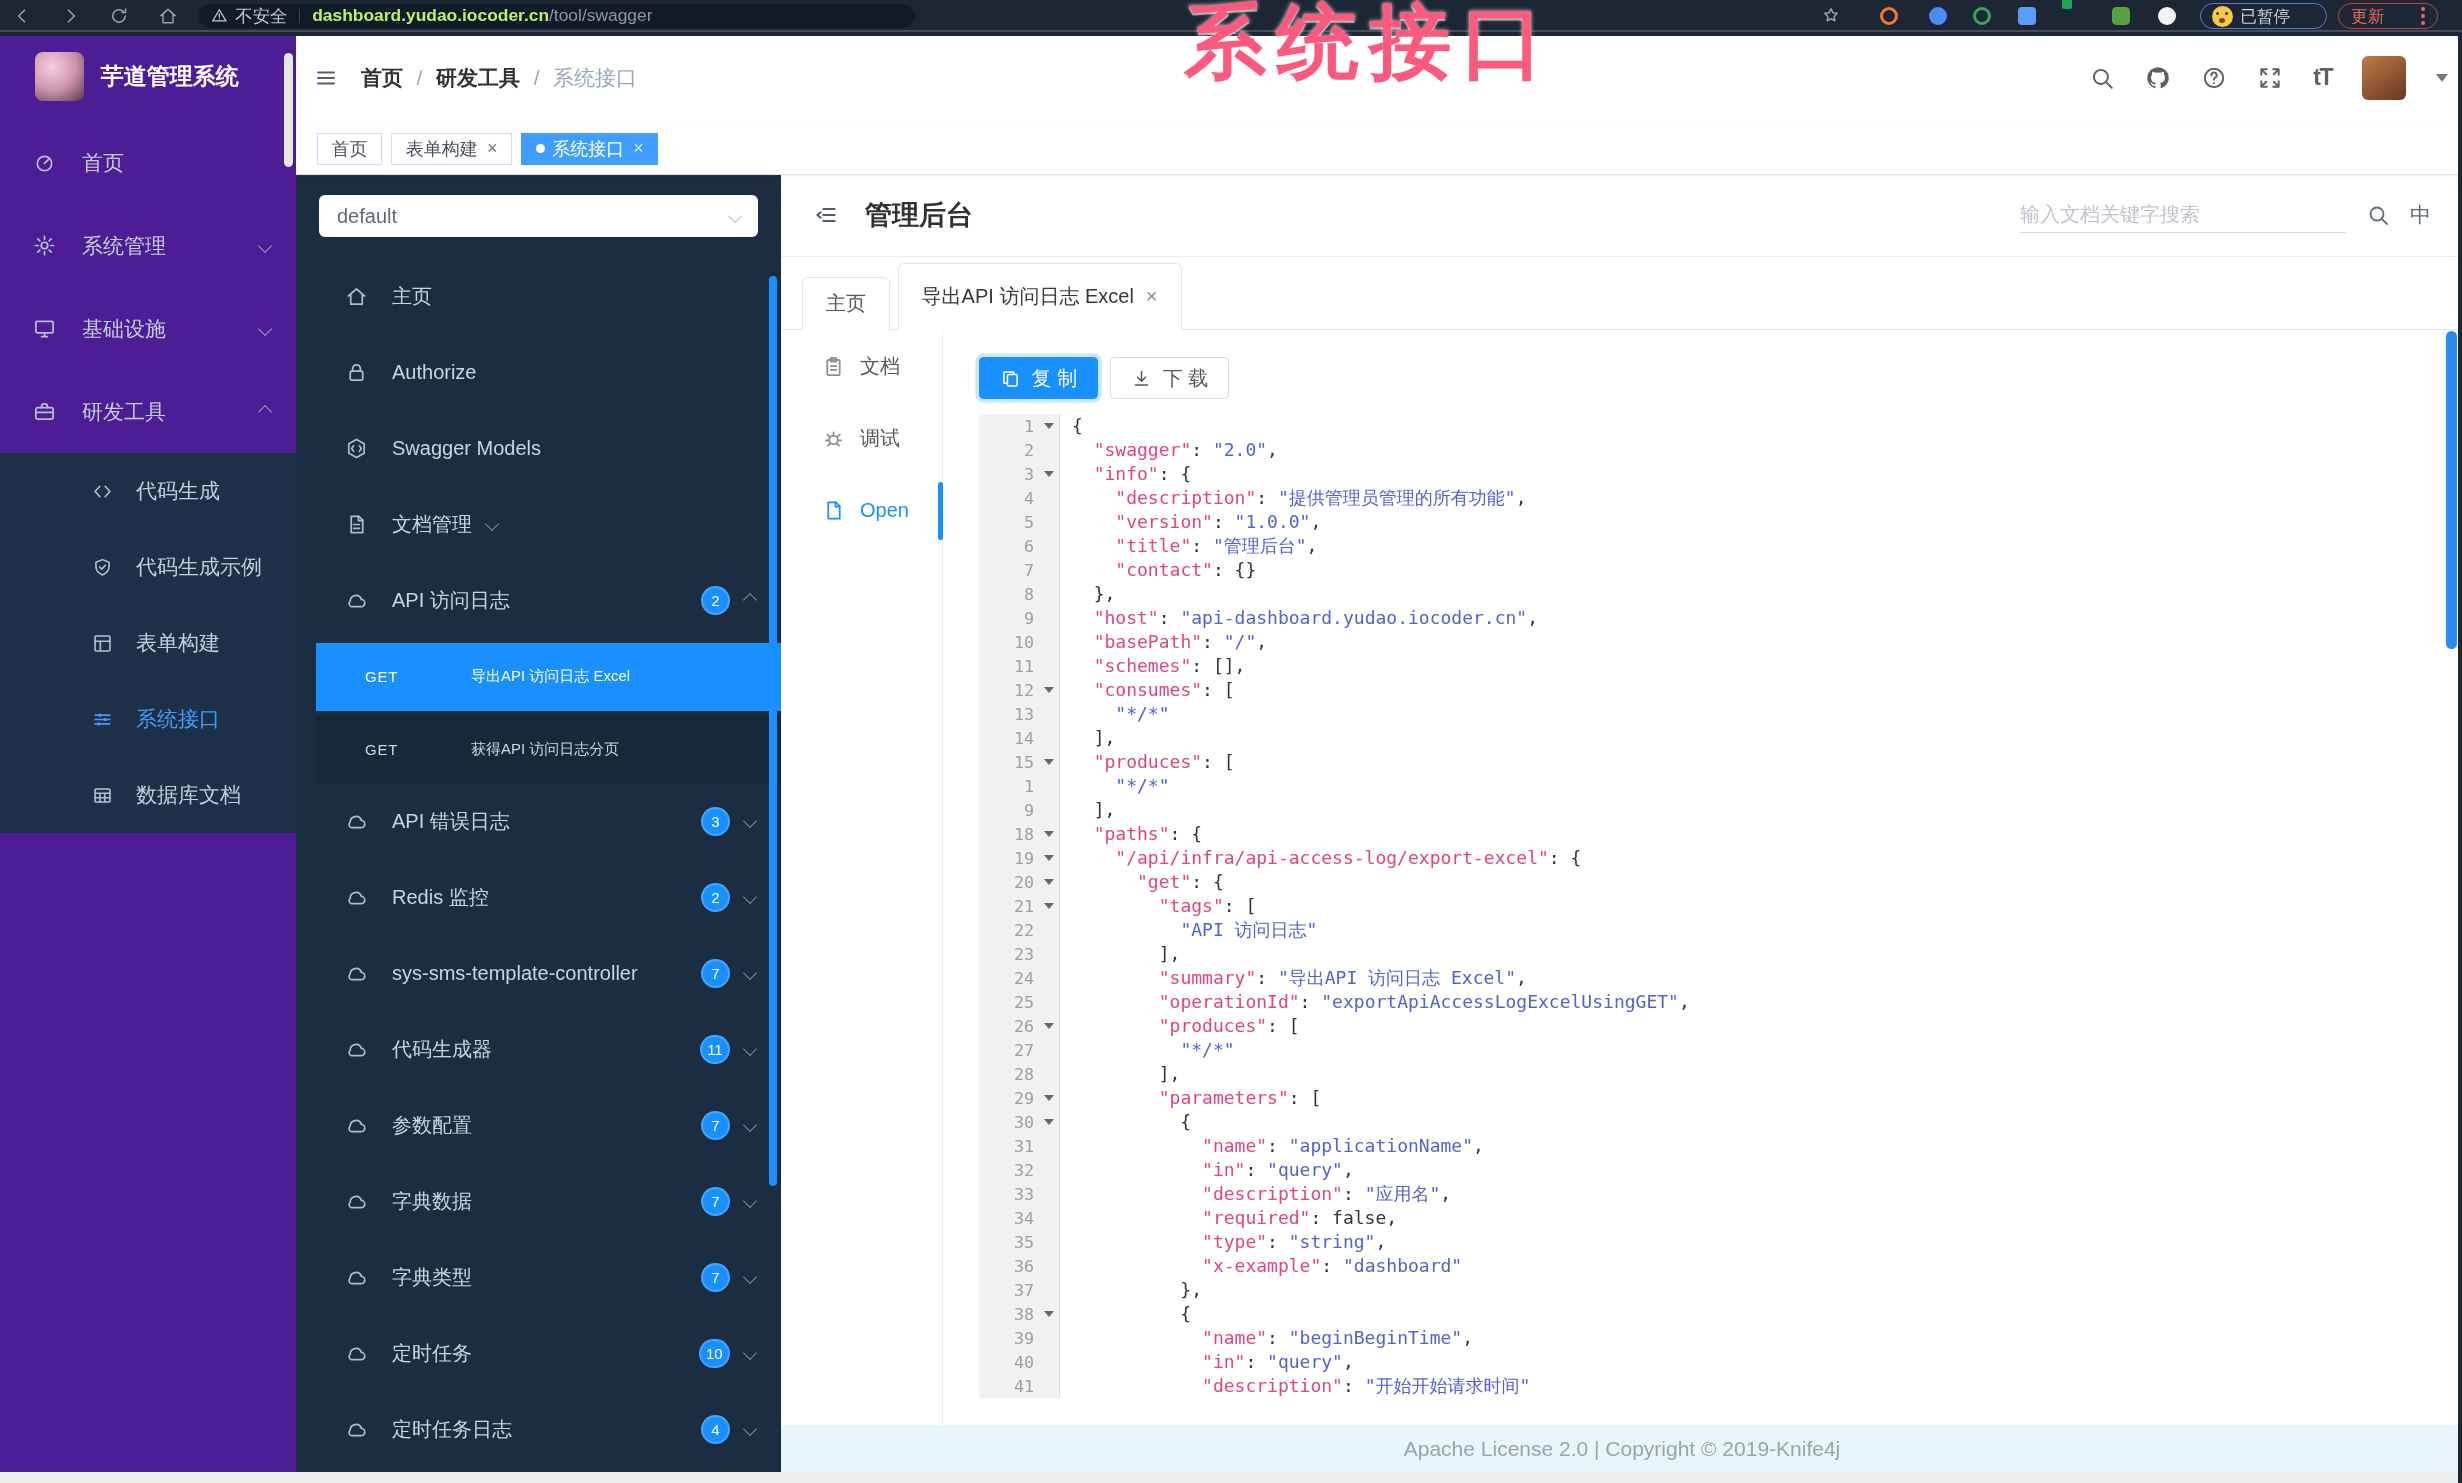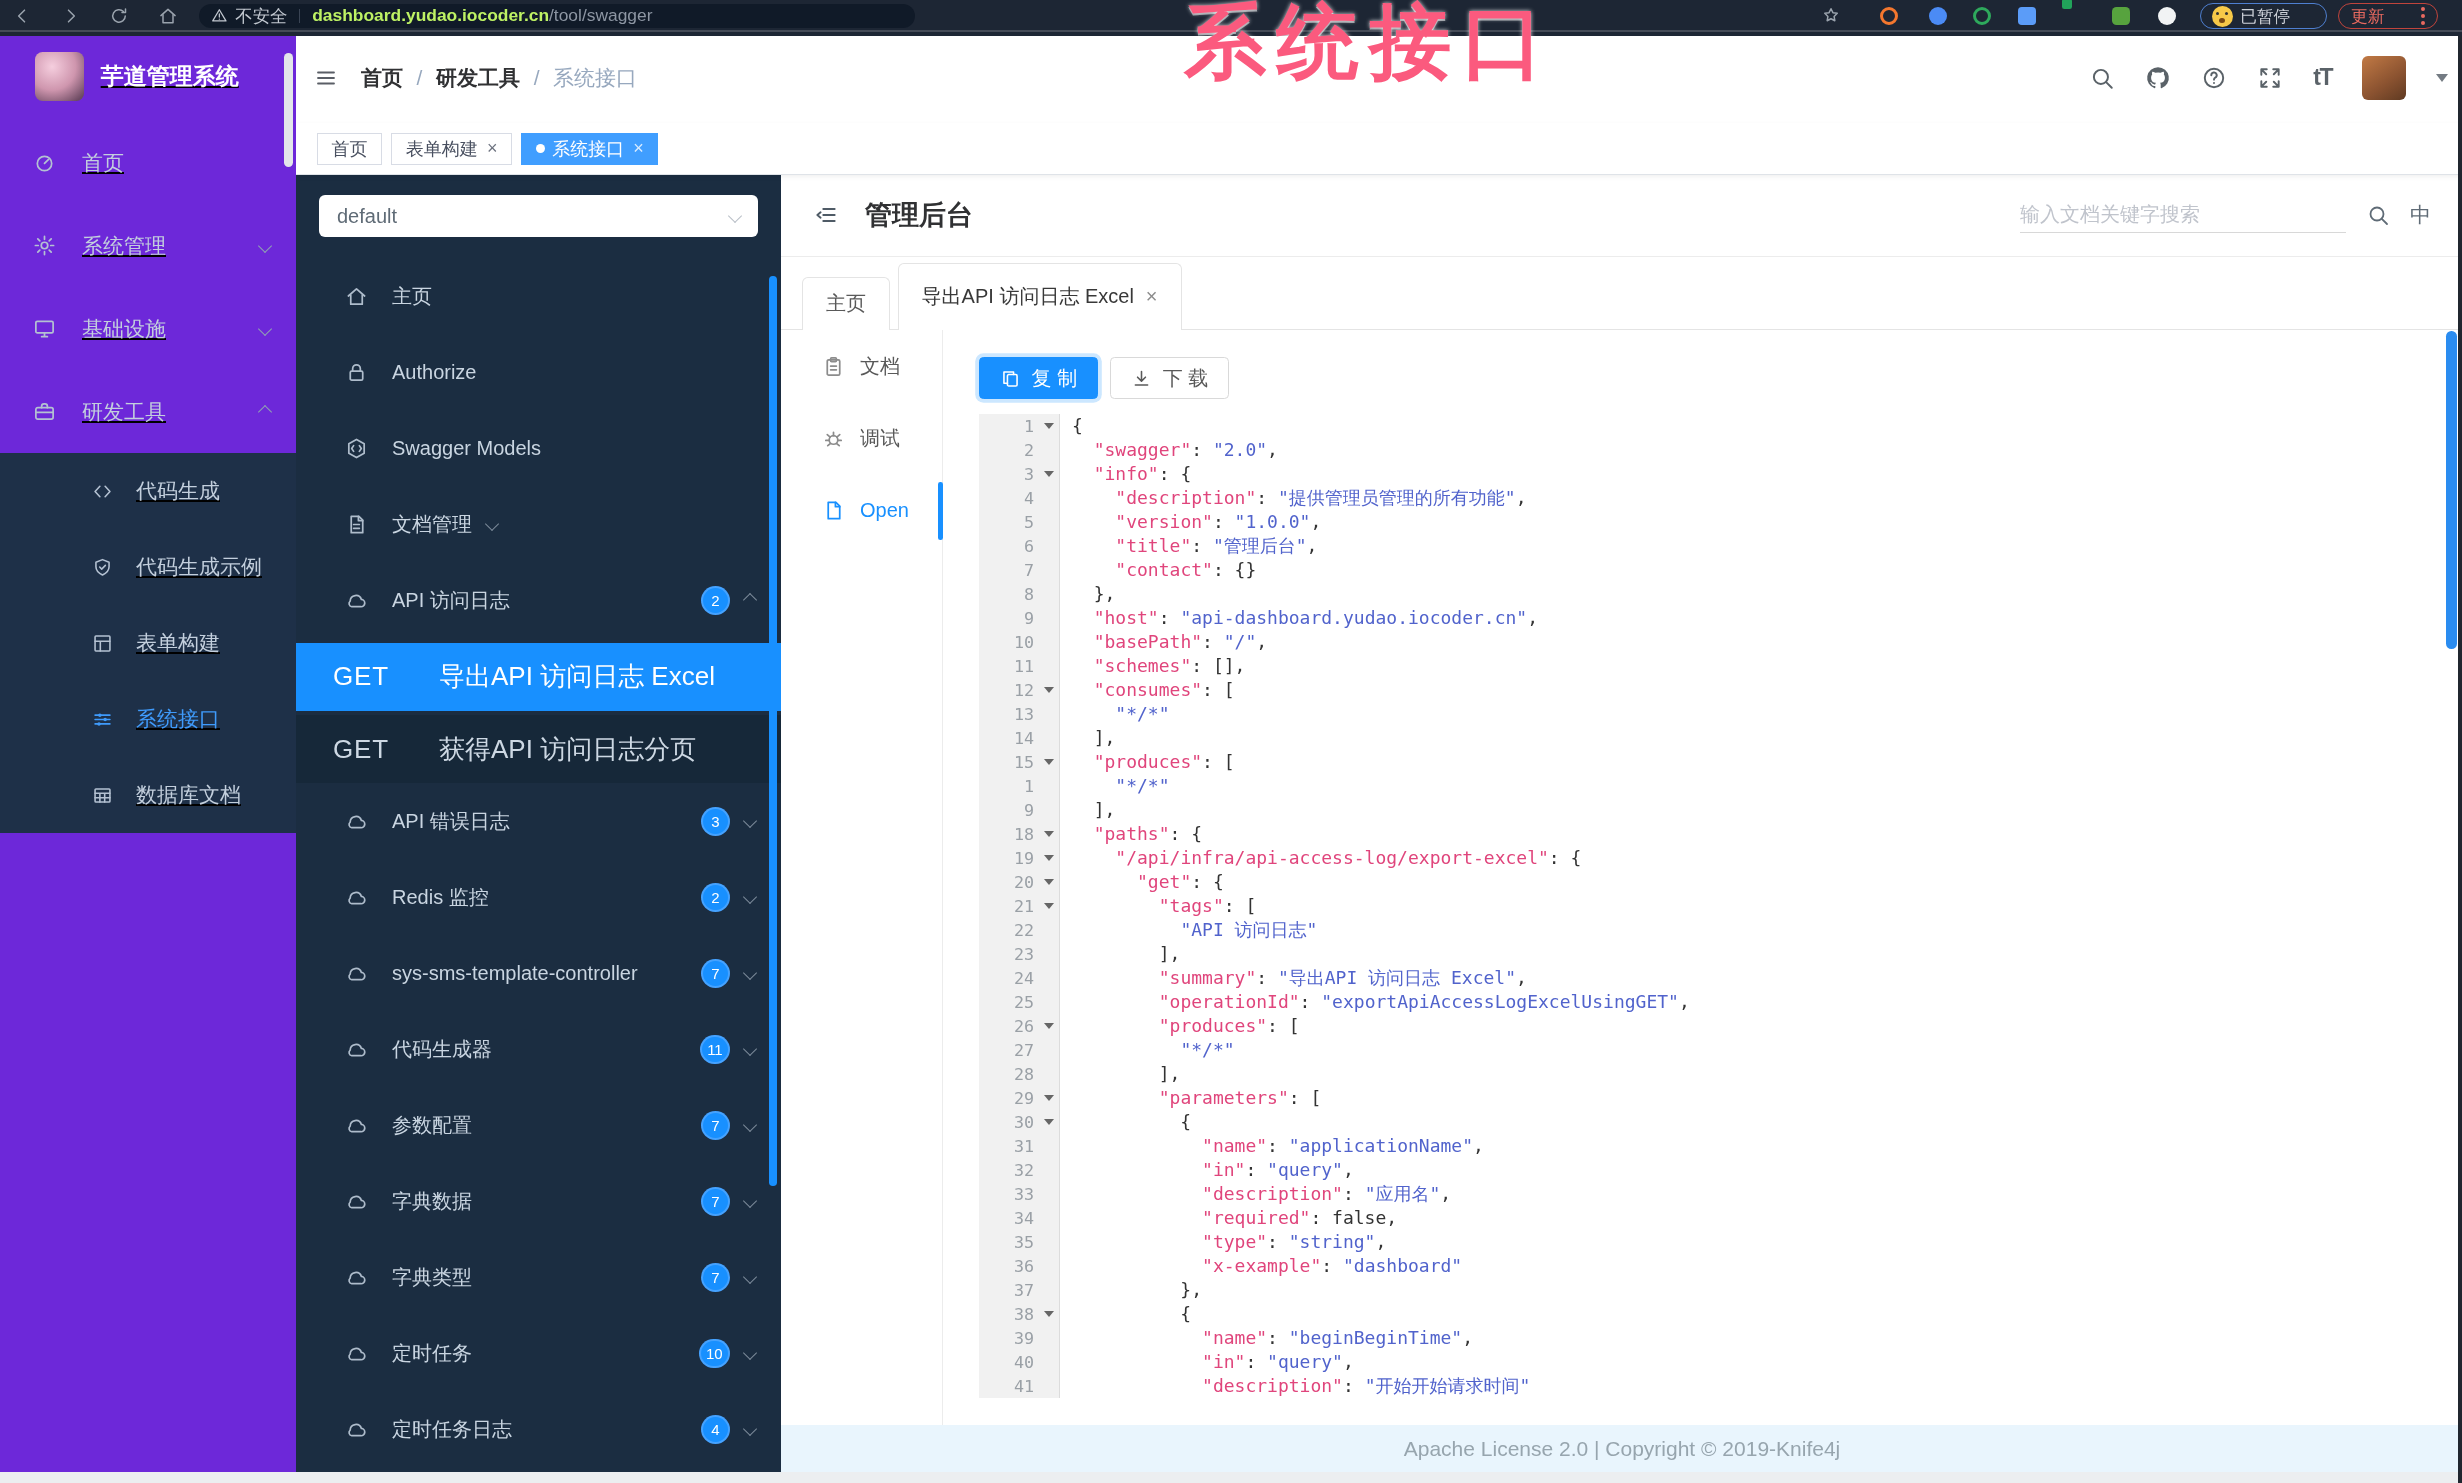--- a/index.html
+++ b/index.html
@@ -21,21 +21,21 @@
   #update-pill { left:2338px; width:100px; border:1.5px solid #c0443c; color:#e8695f; padding:0 12px; justify-content:space-between; }
   .kebab { display:flex; flex-direction:column; gap:3px; }
   .kebab i { width:3.8px; height:3.8px; border-radius:50%; background:#e8695f; }
   #browser-edge { position:absolute; left:0; top:30px; width:2462px; height:1.5px; background:#454b57; z-index:10;}
 
   
   #watermark { position:absolute; left:1184px; top:-12px; z-index:40; font-size:82px; font-weight:bold; letter-spacing:10.6px; color:#fb5a7e;
     text-shadow:0 0 4.5px rgba(255,255,255,.85), 0 1.5px 0 rgba(255,255,255,.5); }
 
   
-  #sidebar { position:absolute; left:0; top:32px; width:296px; height:1440px; background:#6d28d9; z-index:5;text-decoration:underline; }
+  #sidebar { position:absolute; left:0; top:32px; width:296px; height:1440px; background:#4c1d95; z-index:5; }
   .logo-row { height:89px; display:flex; align-items:center; padding-left:35px; }
   .logo-img { width:49px; height:49px; border-radius:7.6px; background:radial-gradient(circle at 35% 30%, #f5cede, #cf96ae 50%, #6c4a62 90%); }
   .logo-title { margin-left:16.7px; font-size:23px; font-weight:bold; color:#fff; }
   .s-item { height:83px; display:flex; align-items:center; padding:0 26px 0 33px; font-size:21px; color:#c3cfdd; cursor:pointer; }
   .s-item .ic { width:23px; height:23px; margin-right:26px; color:#b4c1d2; flex:none; }
   .s-sub { background:#1e3048; }
   .s-sub .s-item { height:76px; padding-left:92px; }
   .s-sub .s-item .ic { width:21px; height:21px; margin-right:23px; }
   .blue-text { color:#3f9bfc !important; }
   .blue-text .ic { color:#3f9bfc !important; }
@@ -66,21 +66,21 @@
 
   
   #panel { position:absolute; left:296px; top:174px; width:485px; height:1298px; background:#1b2d41; overflow:hidden; z-index:3; }
   #group-select { margin:21px 23px 0; height:42px; background:#fff; border-radius:6px; display:flex; align-items:center; padding:0 18px; color:#5f6b76; font-size:20px; cursor:pointer; }
   #group-select .chev { border-color:#b9bfc7; }
   #p-list { margin-top:21px; }
   .p-item { height:76px; display:flex; align-items:center; padding:0 26px 0 49px; color:#c9d5e1; font-size:20px; cursor:pointer; }
   .p-item .ic { width:23px; height:23px; margin-right:24px; color:#aebccb; flex:none; }
   .p-item .chev { border-color:#7b8a99; margin-left:15px; }
   .badge { min-width:29px; height:29px; padding:0 5.3px; border-radius:14.4px; background:#1890ff; border:2.3px solid rgba(125,185,255,.45); color:#fff; font-size:15px; display:flex; align-items:center; justify-content:center; margin-left:auto; }
-  .p-op { height:68px; display:flex; align-items:center; padding-left:37px; font-size:26px; background:#162839; color:#cdd8e3; margin-top:4.5px; cursor:pointer; }
+  .p-op { height:68px; display:flex; align-items:center; padding-left:49px; font-size:15px; background:#162839; color:#cdd8e3; margin-top:4.5px; cursor:pointer;margin-left:20px; }
   .p-op .m { width:106px; letter-spacing:0.8px; }
   .p-op.active { background:#1890ff; color:#fff; }
   #panel-sb { position:absolute; left:473px; top:102px; width:7.6px; height:910px; background:#1890ff; border-radius:3.8px; }
 
   
   #main { position:absolute; left:781px; top:174px; width:1682px; height:1298px; background:#fff; z-index:2; }
   #doc-header { height:83px; border-bottom:0.8px solid #ececec; display:flex; align-items:center; padding:0 32px; }
   #doc-header .hamb { width:26px; height:26px; color:#4f5berg; color:#4f5b66; }
   #doc-title { margin-left:26px; font-size:27px; font-weight:bold; color:#303133; }
   #doc-search { margin-left:auto; display:flex; align-items:center; gap:20px; }

